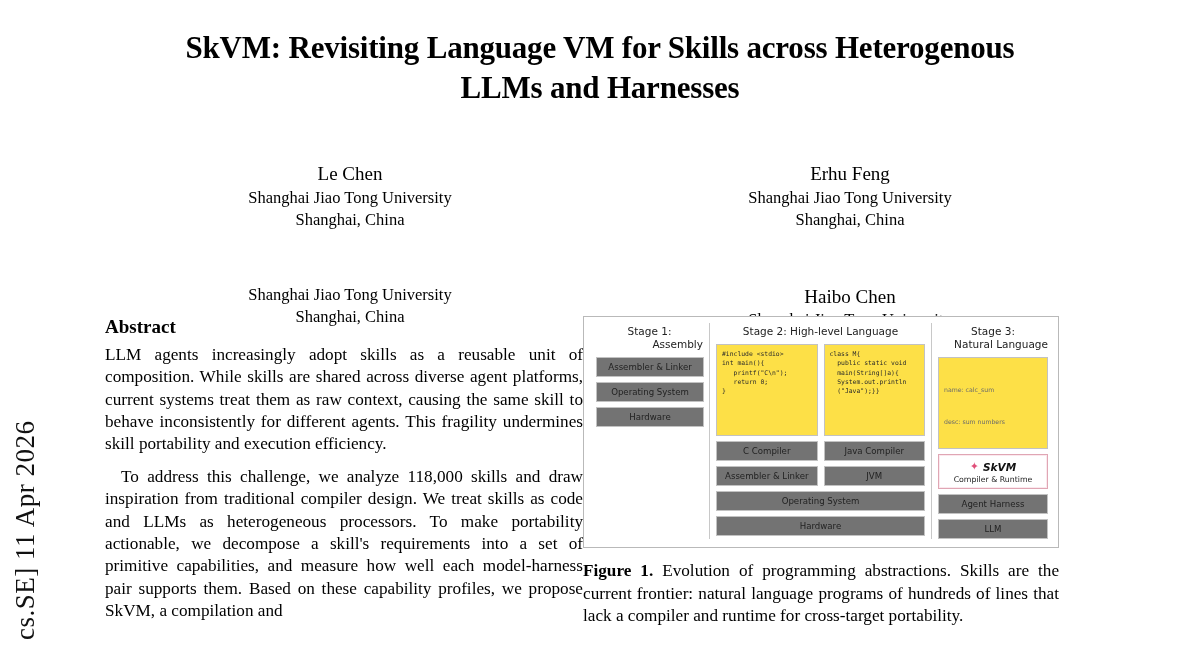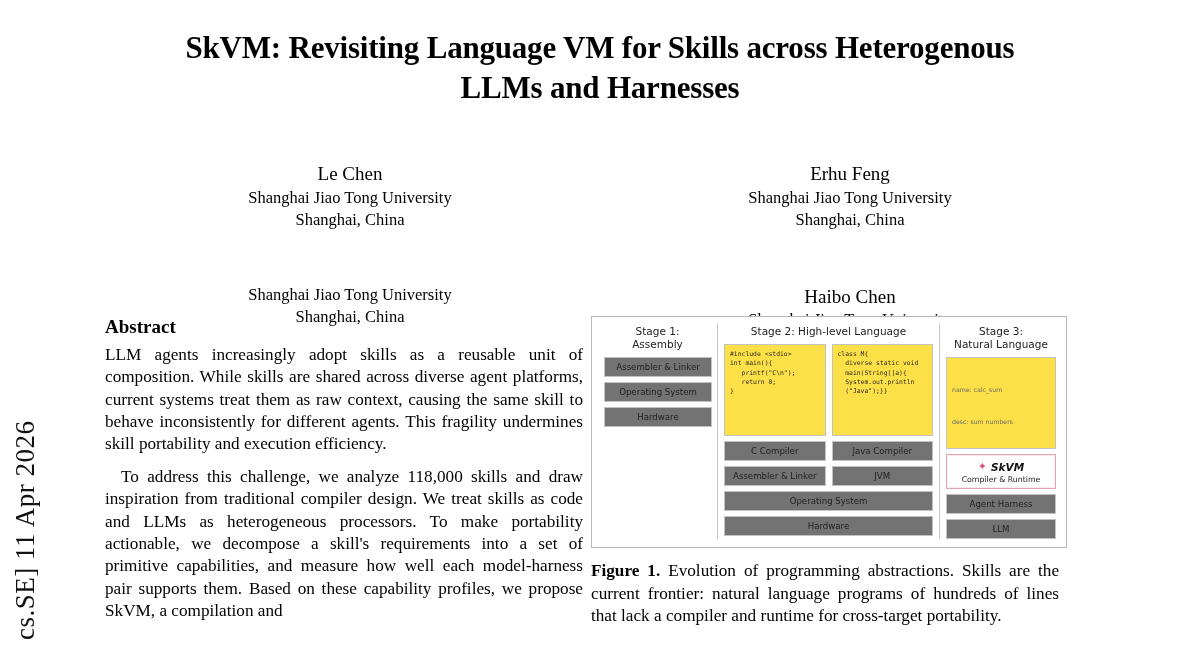--- a/index.html
+++ b/index.html
@@ -99,21 +99,20 @@
     margin: 0;
   }
   .body-text + .body-text {
     text-indent: 16px;
     margin-top: 10px;
   }
 
   
   .figure {
     border: 0;
-    margin-left: 8px;
   }
   .fig-box {
     border: 1px solid #b9b9b9;
     background: #ffffff;
     display: flex;
     padding: 6px 6px 8px 6px;
     box-sizing: border-box;
     width: 476px;
   }
   .stage {
@@ -125,21 +124,21 @@
   .stage.s3 { width: 122px; }
 
   .stage-title {
     font-family: "DejaVu Sans", sans-serif;
     font-size: 10.5px;
     text-align: center;
     line-height: 1.25;
     margin: 2px 0 6px 0;
     color: #222;
   }
-  .stage-title .l2 { display: block; }
+  .stage-title .l2 { display: block; text-align: right; }
 
   .code-row {
     display: flex;
     gap: 6px;
   }
   .code-card {
     border: 1px solid #c2c2c2;
     background: #fde047;
     font-family: "DejaVu Sans Mono", monospace;
     font-size: 6.4px;
@@ -274,21 +273,21 @@
             <div class="stage-title">
               <span>Stage 2: High-level Language</span>
             </div>
             <div class="code-row">
               <div class="code-card c">#include &lt;stdio&gt;
 int main(){
    printf("C\n");
    return 0;
 }</div>
               <div class="code-card java">class M{
-  diverse static void
+  public static void
   main(String[]a){
   System.out.println
   ("Java");}}</div>
             </div>
             <div class="bar-row">
               <div class="bar w-half">C Compiler</div>
               <div class="bar w-half">Java Compiler</div>
             </div>
             <div class="bar-row">
               <div class="bar w-half">Assembler &amp; Linker</div>

